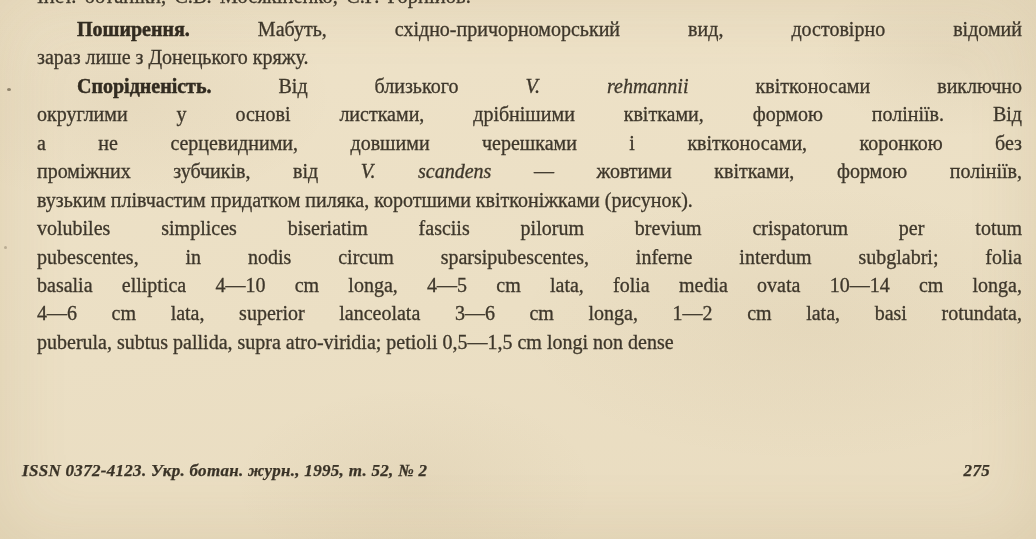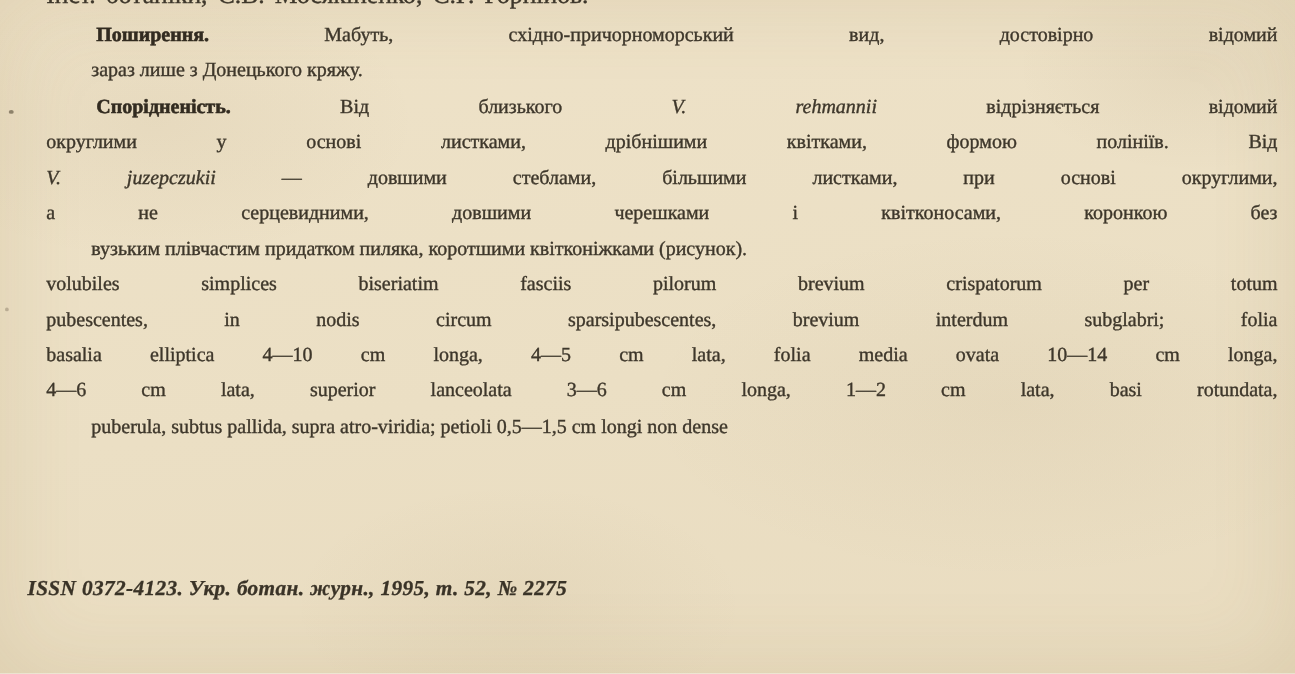--- a/index.html
+++ b/index.html
@@ -31,35 +31,36 @@
   }
   .text-block {
     position: absolute;
     left: 37px; top: 15px;
     width: 985px;
     color: #3e372b;
   }
   .line {
     height: 28.45px;
     line-height: 28.45px;
-    font-size: 16px;
+    font-size: 20px;
     text-align: justify;
     text-align-last: justify;
     -webkit-text-stroke: 0.3px;
     white-space: nowrap; 
   }
   .line.ind { text-indent: 40px; }
-  .line.pl  { text-align-last: left; margin-left: 36px; }
+  .line.pl  { text-align-last: left; }
   .seg-i { font-style: italic; }
   .seg-b { font-weight: 700; color: #322b20; -webkit-text-stroke: 0.45px; }
   .footer {
     position: absolute;
     left: 22px; top: 461px;
     width: 968px;
     display: flex;
+    justify-content: space-between;
     align-items: baseline;
     font-size: 17px;
     font-weight: 700;
     font-style: italic;
     color: #3a3327;
     -webkit-text-stroke: 0.25px;
     letter-spacing: 0.3px;
   }
   .speck {
     position: absolute;
@@ -72,27 +73,27 @@
 </head>
 <body>
 
 <div class="page">
 
   <div class="clipped-line">Інст. ботаніки, С.В. Мосякіненко, С.Г. Горнійов.</div>
 
   <div class="text-block">
     <div class="line ind"><span class="seg-b">Поширення.</span><span> Мабуть, східно-причорноморський вид, достовірно відомий</span></div>
     <div class="line pl"><span>зараз лише з Донецького кряжу.</span></div>
-    <div class="line ind"><span class="seg-b">Спорідненість.</span><span> Від близького </span><span class="seg-i">V. rehmannii</span><span> відрізняється відомий</span></div>
+    <div class="line ind"><span class="seg-b">Спорідненість.</span><span> Від близького </span><span class="seg-i">V. rehmannii</span><span> квітконосами виключно</span></div>
     <div class="line"><span>округлими у основі листками, дрібнішими квітками, формою полініїв. Від</span></div>
-    <div class="line"><span class="seg-i">V. juzepczukii</span><span> — довшими стеблами, більшими листками, при основі округлими,</span></div>
     <div class="line"><span>а не серцевидними, довшими черешками і квітконосами, коронкою без</span></div>
+    <div class="line"><span>проміжних зубчиків, від </span><span class="seg-i">V. scandens</span><span> — жовтими квітками, формою полініїв,</span></div>
     <div class="line pl"><span>вузьким плівчастим придатком пиляка, коротшими квітконіжками (рисунок).</span></div>
     <div class="line"><span>volubiles simplices biseriatim fasciis pilorum brevium crispatorum per totum</span></div>
-    <div class="line"><span>pubescentes, in nodis circum sparsipubescentes, brevium interdum subglabri; folia</span></div>
+    <div class="line"><span>pubescentes, in nodis circum sparsipubescentes, inferne interdum subglabri; folia</span></div>
     <div class="line"><span>basalia elliptica 4—10 cm longa, 4—5 cm lata, folia media ovata 10—14 cm longa,</span></div>
     <div class="line"><span>4—6 cm lata, superior lanceolata 3—6 cm longa, 1—2 cm lata, basi rotundata,</span></div>
     <div class="line pl"><span>puberula, subtus pallida, supra atro-viridia; petioli 0,5—1,5 cm longi non dense</span></div>
   </div>
 
   <div class="footer">
     <span>ISSN 0372-4123. Укр. ботан. журн., 1995, т. 52, № 2</span>
     <span>275</span>
   </div>
 

